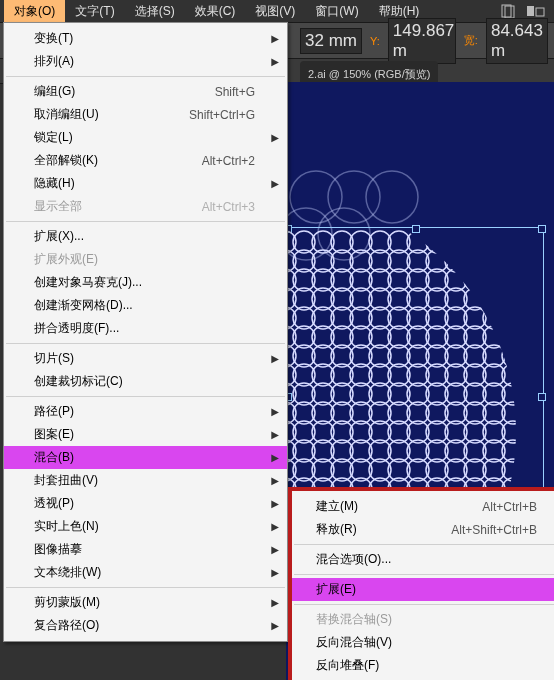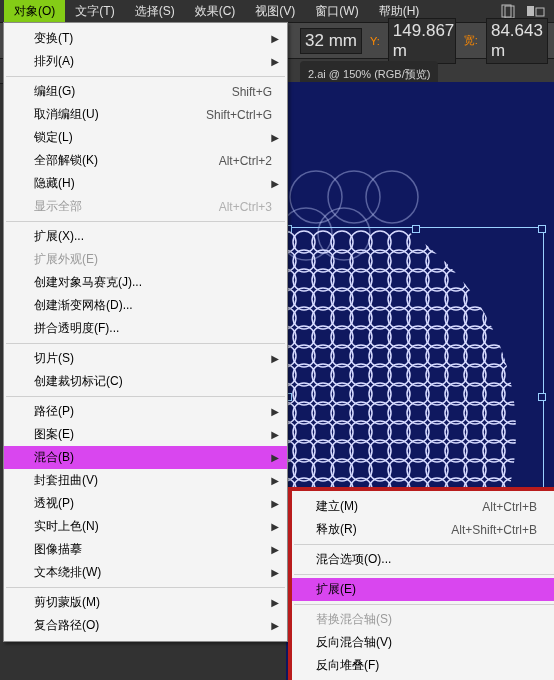--- a/index.html
+++ b/index.html
@@ -19,21 +19,21 @@
     height: 22px;
     background: #323232;
     border-bottom: 1px solid #1a1a1a;
     padding: 0 4px;
   }
   .menubar .m-item {
     padding: 3px 10px;
     cursor: default;
   }
   .menubar .m-item.sel {
-    background: #84cc16;
+    background: #fdba74;
     color: #000;
   }
   .menubar .spacer { flex: 1; }
   .menubar .icon {
     width: 18px;
     height: 18px;
     display: inline-flex;
     align-items: center;
     justify-content: center;
     margin: 0 5px;
@@ -113,21 +113,21 @@
     background:#f4f4f4;
     border:1px solid #8a8a8a;
     color:#000;
     font-size:12px;
     padding:4px 0;
     box-shadow: 2px 2px 3px rgba(0,0,0,.4);
   }
   .dd-item {
     display:flex;
     align-items:center;
-    padding: 3px 15px 3px 30px;
+    padding: 3px 32px 3px 30px;
     position:relative;
     white-space:nowrap;
   }
   .dd-item.disabled { color:#9a9a9a; }
   .dd-item.highlight { background:#d946ef; }
   .dd-item .short { margin-left:auto; color:#555; font-size:12px;}
   .dd-item.disabled .short { color:#b0b0b0; }
   .dd-item .arrow {
     position:absolute; right:8px; font-size:10px; color:#333;
   }

